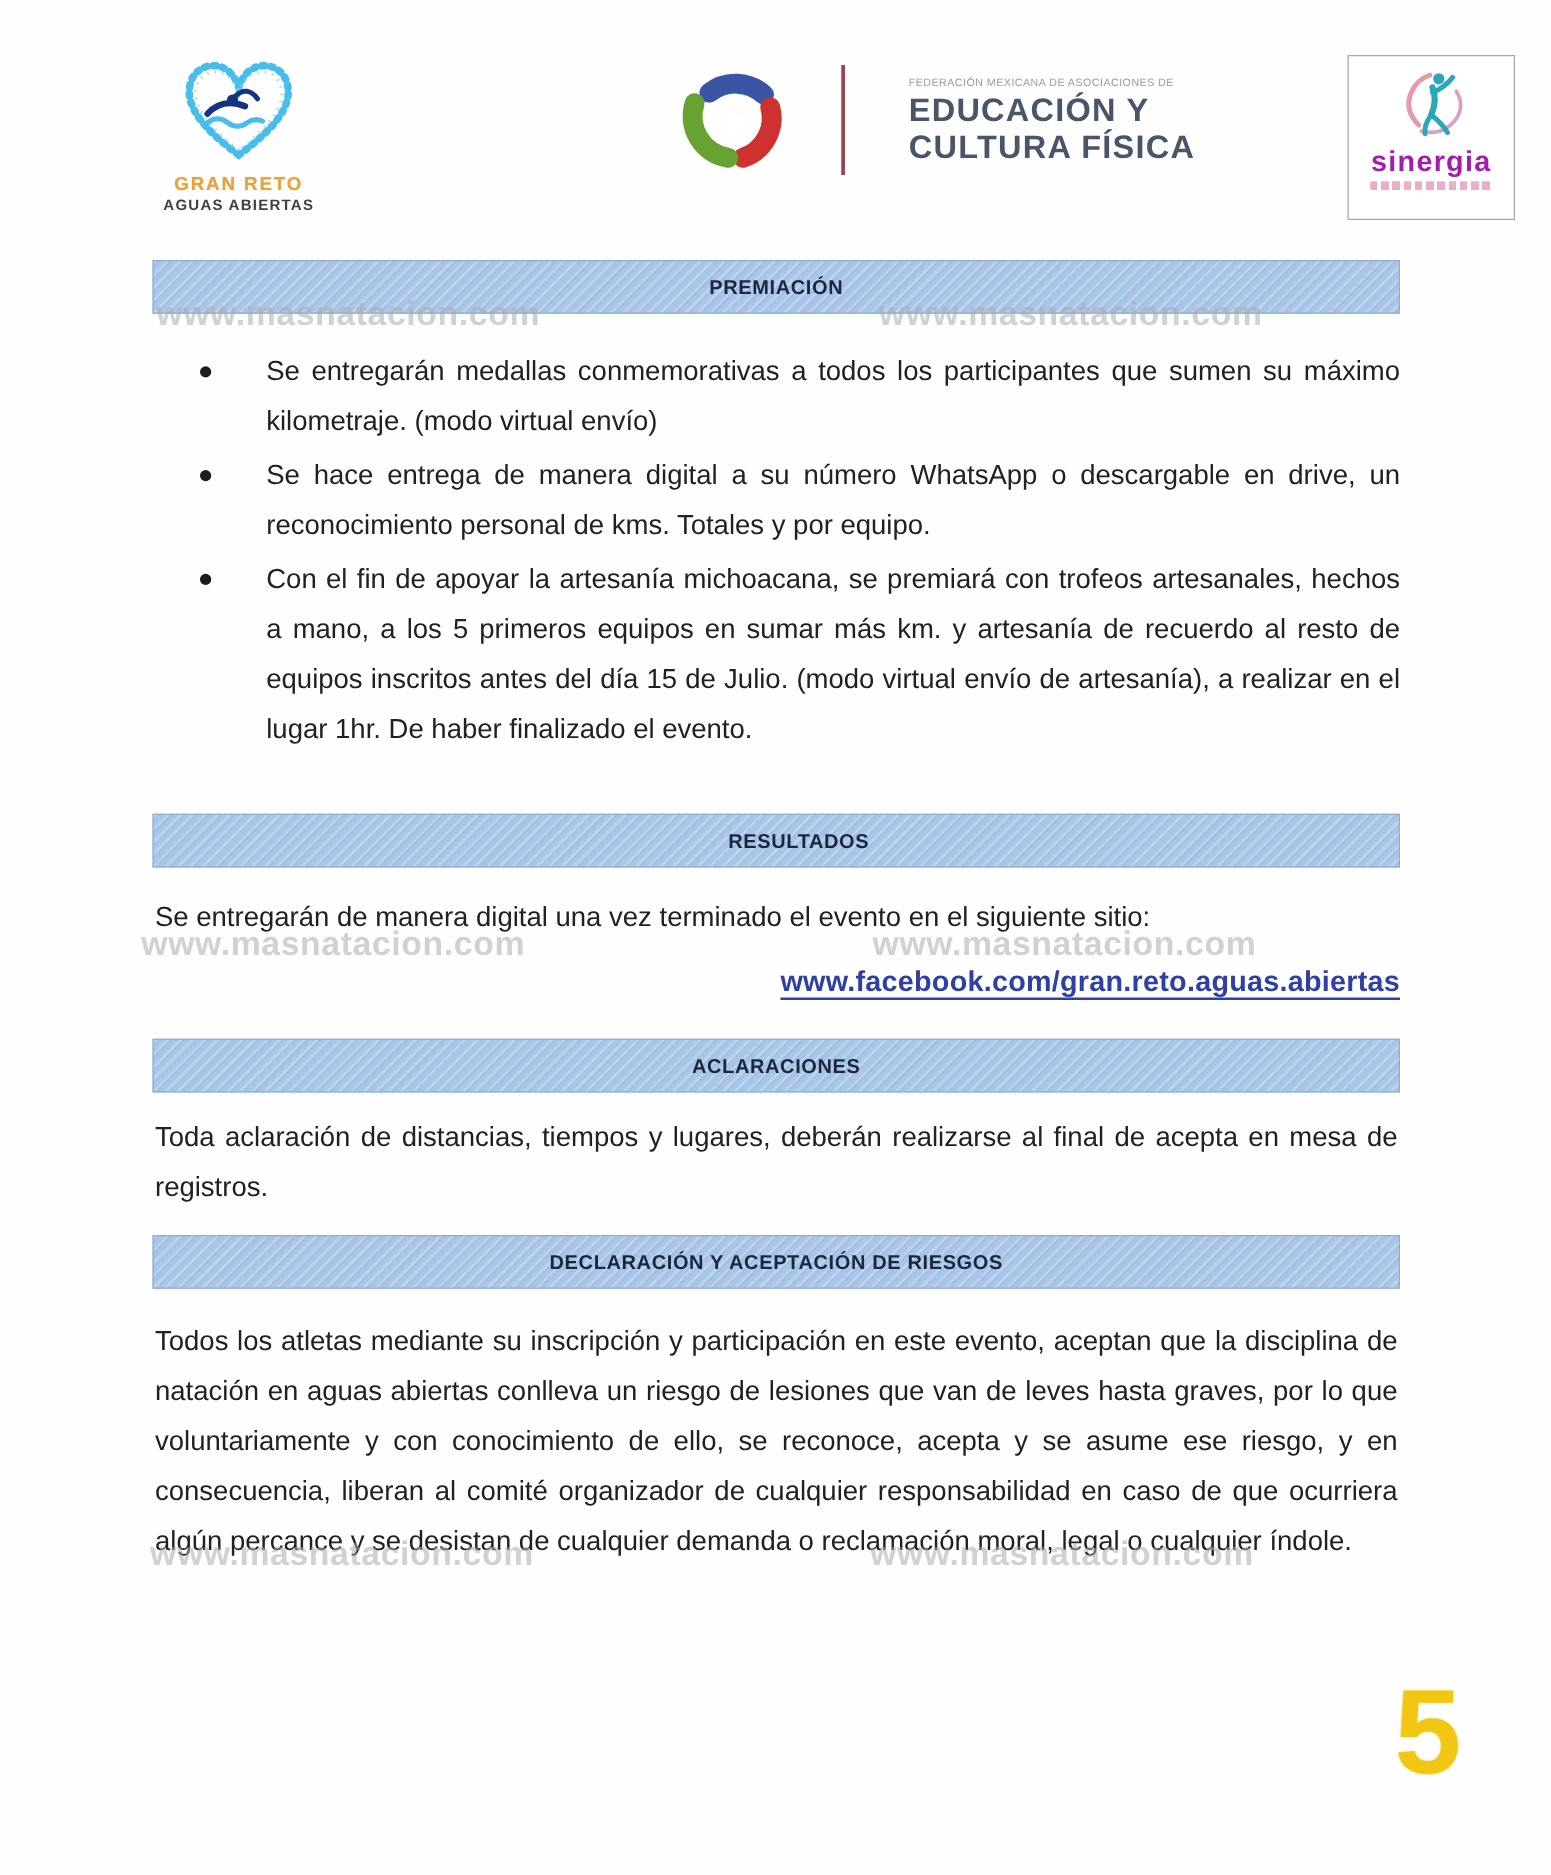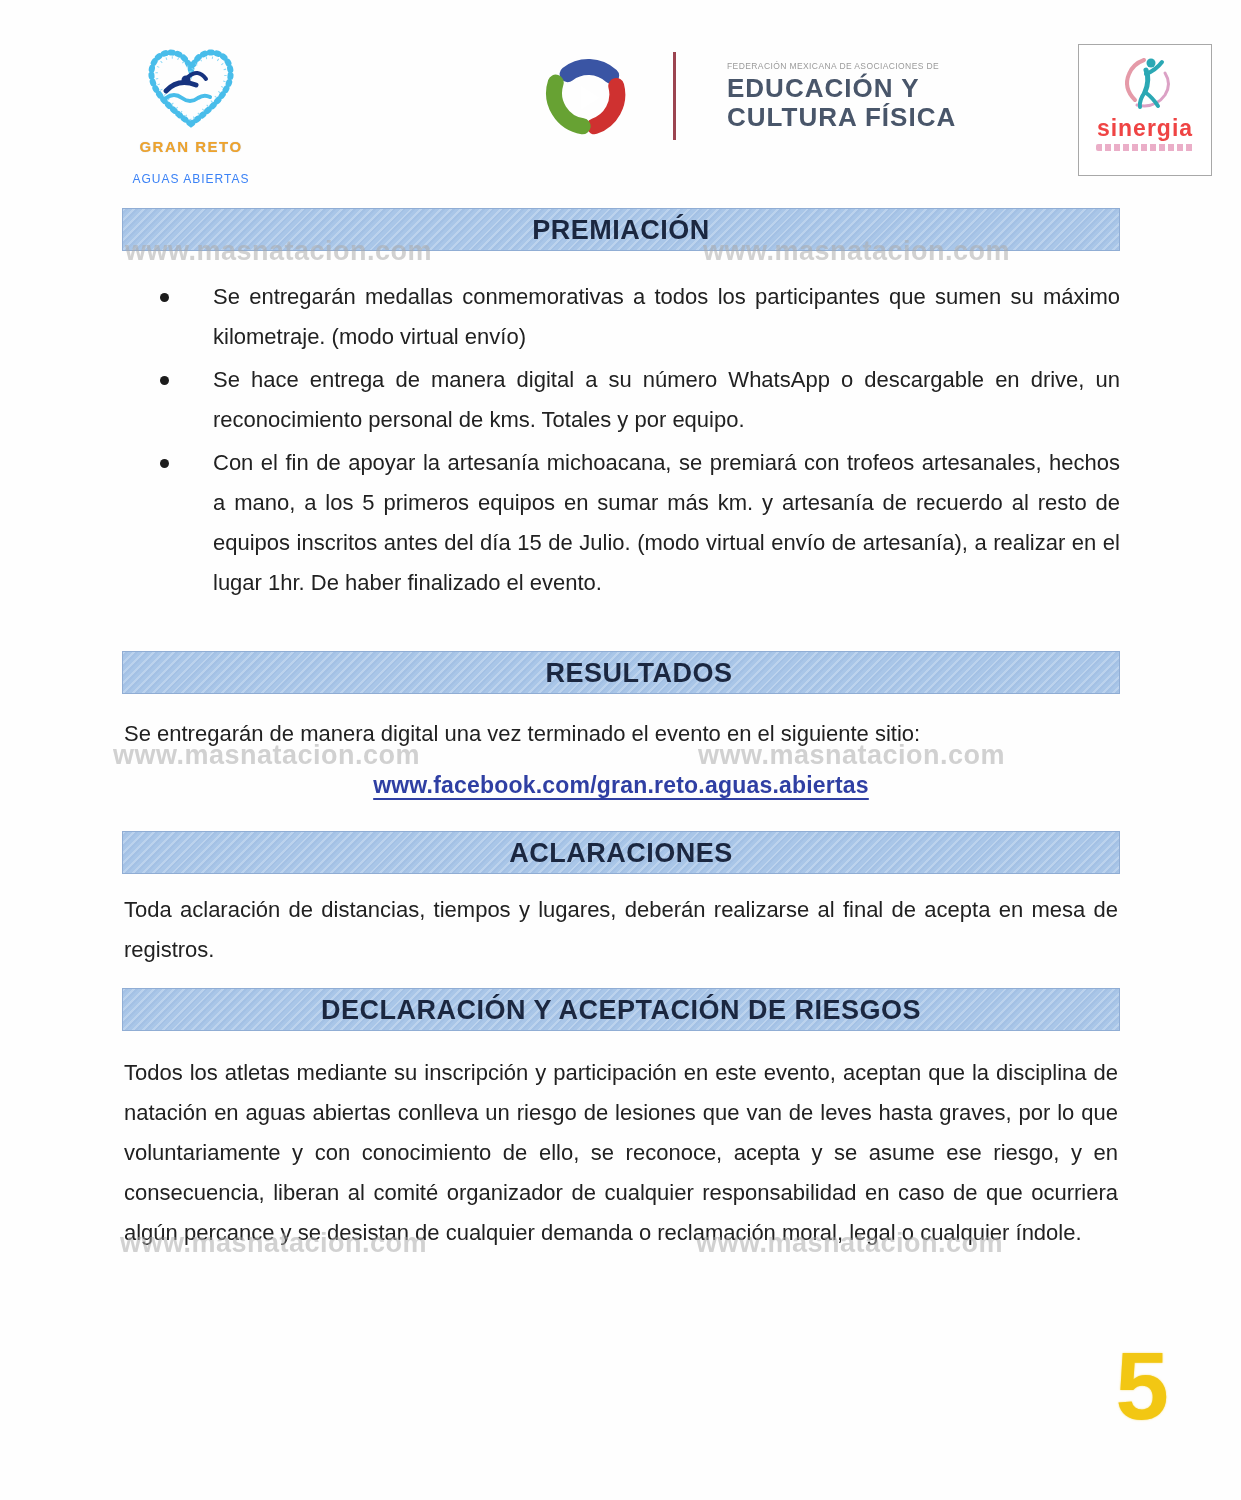--- a/index.html
+++ b/index.html
@@ -19,23 +19,23 @@
   .logo-granreto {
     position:absolute; left:126px; top:40px; width:130px;
     text-align:center;
   }
   .logo-granreto .gr-title {
     display:block; margin-top:2px;
     font-size:15px; font-weight:bold; letter-spacing:1.5px;
     color:#f0a32a; text-shadow:0 0 1px rgba(60,120,200,.45);
   }
   .logo-granreto .gr-sub {
-    display:block; margin-top:17px;
-    font-size:12px; font-weight:normal; letter-spacing:1px;
-    color:#3b82f6;
+    display:block; margin-top:1px;
+    font-size:12px; font-weight:bold; letter-spacing:1px;
+    color:#404040;
   }
 
   .logo-fed {
     position:absolute; left:544px; top:52px;
     display:flex; align-items:center;gap:35px;
   }
   .fed-divider {
     width:3px; height:88px; background:#9c4450; margin:0 16px 0 10px;
   }
   .fed-text .fed-small {
@@ -48,41 +48,41 @@
   }
 
   .logo-sinergia {
     position:absolute; left:1078px; top:44px;
     width:134px; height:132px;
     border:1px solid #a8a8a8; background:#fff;
     text-align:center; padding-top:5px;
   }
   .sin-name {
     display:block; font-size:23px; font-weight:bold;
-    color:#ef4444; letter-spacing:1px; line-height:24px;
+    color:#a21caf; letter-spacing:1px; line-height:24px;
   }
   .sin-tagline {
     height:7px; width:98px; margin:4px auto 0; border-radius:2px;
     background:repeating-linear-gradient(90deg, rgba(231,160,190,.85) 0 6px, transparent 6px 9px);
     filter:blur(.4px);
   }
 
   
   .content {
     position:absolute; left:122px; top:208px; width:998px; z-index:1;
   }
 
   .band {
     height:43px; line-height:43px;
     background:
       repeating-linear-gradient(135deg, rgba(255,255,255,.22) 0 2px, rgba(120,150,200,.10) 2px 4px, transparent 4px 7px),
       #a9c6e8;
     border:1px solid #90add4;
     text-align:center;
-    font-size:27px; font-weight:bold; letter-spacing:.5px;
+    font-size:16px; font-weight:bold; letter-spacing:.5px;
     color:#1b2740;
   }
 
   .bullets { list-style:none; margin-top:26px; }
   .bullet-item { display:flex; margin-bottom:3px;gap:23px; }
   .bullet-dot {
     flex:none; width:9px; height:9px; border-radius:50%;
     background:#1c1c1c; margin:16px 21px 0 38px;
   }
   .bullet-text {
@@ -95,21 +95,21 @@
     text-align:justify; padding:0 2px;
   }
   .para.intro { margin-top:20px; text-align:left; }
   .para.aclara { margin-top:16px; }
   .para.declara { margin-top:22px; }
 
   .band.resultados   { margin-top:48px;padding-left:36px; }
   .band.aclaraciones { margin-top:32px; }
   .band.declaracion  { margin-top:18px; }
 
-  .link-row { margin-top:18px; text-align:center; }
+  .link-row { margin-top:18px; text-align:right; }
   .fb-link {
     font-size:23px; font-weight:bold; color:#2f3fa3;
     text-decoration:underline; text-underline-offset:5px;
     letter-spacing:.2px;
   }
 
   
   .watermark {
     position:absolute; z-index:2; pointer-events:none;
     font-size:27px; font-weight:bold; letter-spacing:.5px;

